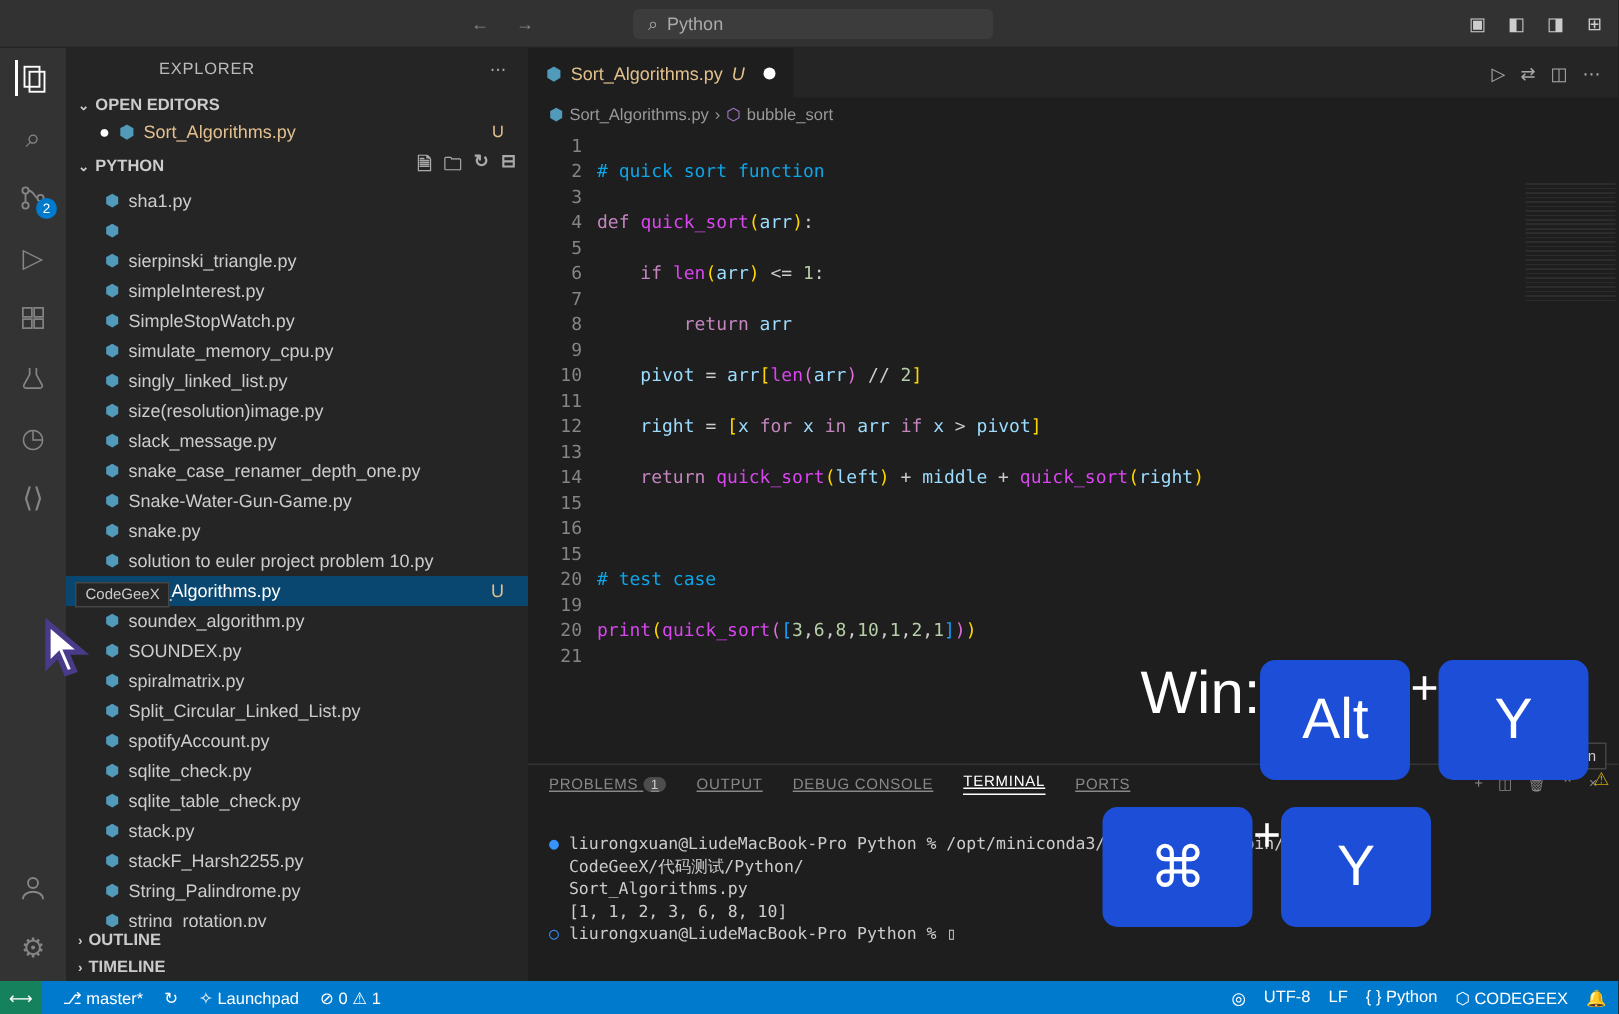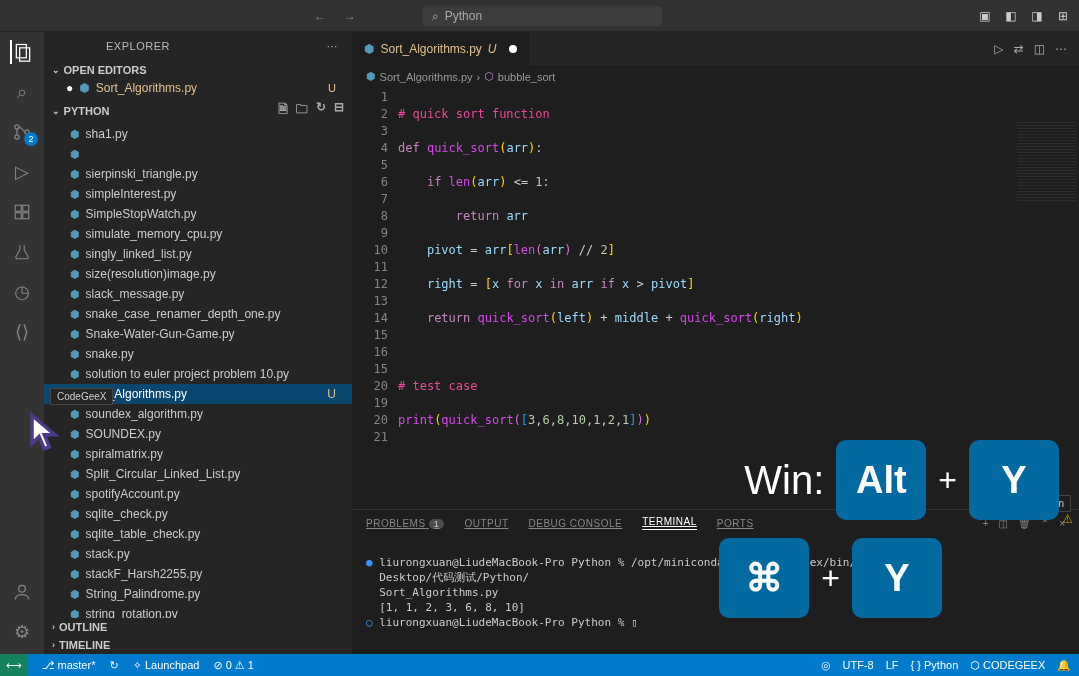--- a/index.html
+++ b/index.html
@@ -204,21 +204,21 @@
   white-space: pre;
 }
 .code div { height: 17px; }
 .kw { color: #c586c0; }
 .fn { color: #d946ef; }
 .var { color: #9cdcfe; }
 .num { color: #b5cea8; }
 .pn { color: #ffd700; }
 .pn2 { color: #da70d6; }
 .pn3 { color: #179fff; }
-.cmt { color: #ec4899; }
+.cmt { color: #0ea5e9; }
 
 .minimap {
   position: absolute;
   right: 2px;
   top: 34px;
   width: 60px;
   height: 80px;
   background: repeating-linear-gradient(0deg, #404040 0, #404040 1px, transparent 1px, transparent 3px);
   opacity: 0.4;
 }
@@ -298,32 +298,32 @@
 }
 
 .overlay-keys {
   position: absolute;
   right: 20px;
   top: 440px;
   color: #fff;
   font-size: 36px;
   z-index: 100;
 }
-.overlay-keys .row { display: flex; align-items: center; gap: 12px; margin-bottom: 18px; }
+.overlay-keys .row { display: flex; align-items: flex-start; margin-bottom: 18px; }
 .overlay-keys .label { font-size: 40px; font-weight: 300; min-width:105px; text-align:right; }
 .overlay-keys .key {
-  background: #0369a1;
+  background: #1d4ed8;
   border-radius: 10px;
-  width: 90px;
+  width: 100px;
   height: 80px;
   display: flex;
   align-items: center;
   justify-content: center;
   font-size: 38px;
-  font-weight: 700;
+  font-weight: 400;
 }
 .overlay-keys .plus { font-size: 32px; }
 
 .pixel-cursor {
   position: absolute;
   left: 28px;
   top: 412px;
   width: 36px;
   height: 42px;
   z-index: 50;
@@ -632,21 +632,21 @@
         <div class="right-icons">
           <span>+</span>
           <span>◫</span>
           <span>🗑</span>
           <span>⌃</span>
           <span>×</span>
         </div>
       </div>
       <div class="terminal-content">
 <span class="bul">●</span> <span>liurongxuan@LiudeMacBook-Pro Python % /opt/miniconda3/envs/codegeex/bin/python /Us</span>
-  <span>Desktop/代码测试/Python/</span>
+  <span>CodeGeeX/代码测试/Python/</span>
   <span>Sort_Algorithms.py</span>
   <span>[1, 1, 2, 3, 6, 8, 10]</span>
 <span class="bul">○</span> <span>liurongxuan@LiudeMacBook-Pro Python % </span>▯
       </div>
     </div>
   </div>
 </div>
 
 <div class="statusbar">
   <div class="sb-left">

